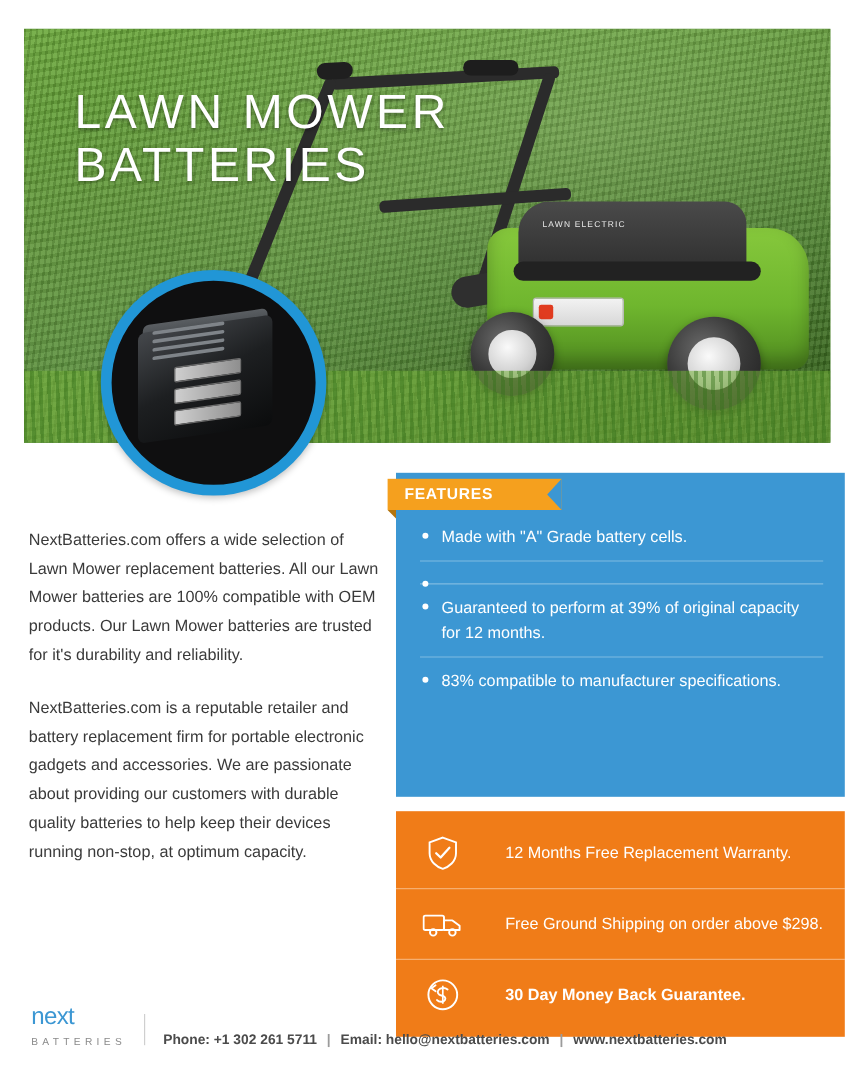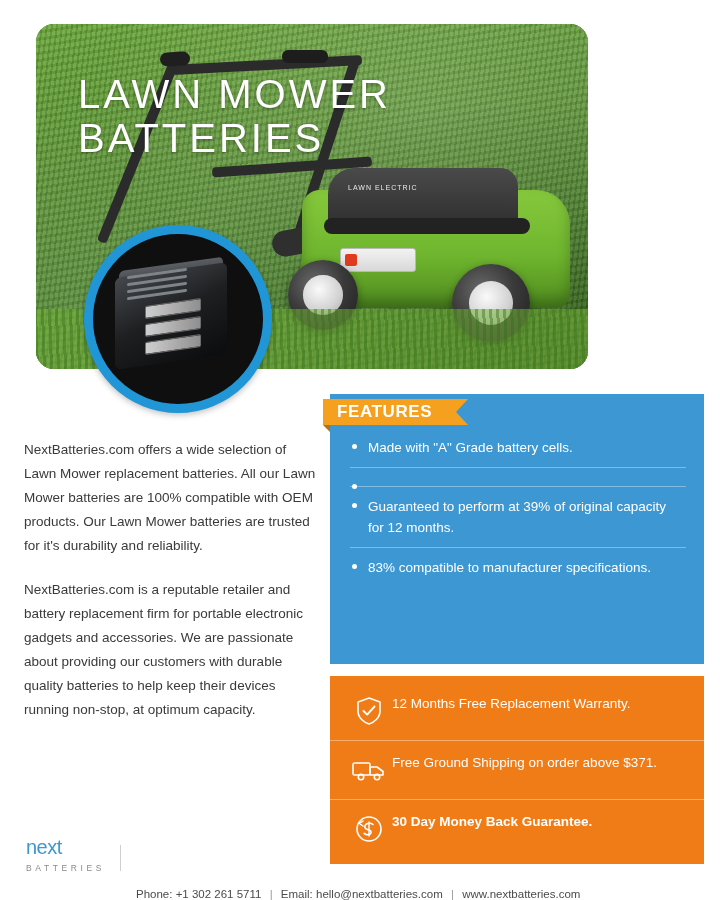--- a/index.html
+++ b/index.html
@@ -16,27 +16,26 @@
   .page {
     position: relative;
     width: 720px;
     height: 900px;
     background: #ffffff;
   }
 
   
   .hero {
     position: absolute;
-    left: 36px;
+    left: 20px;
     top: 24px;
-    width: 552px;
+    width: 672px;
     height: 345px;
     overflow: hidden;
     background: #4e8b2c;
-    border-radius: 18px;
   }
   .grass {
     position: absolute;
     inset: 0;
     background:
       radial-gradient(ellipse at 18% 82%, rgba(255,255,255,0.10), rgba(0,0,0,0) 55%),
       repeating-linear-gradient(97deg, rgba(0,0,0,0.10) 0px, rgba(0,0,0,0.10) 2px, rgba(255,255,255,0.05) 2px, rgba(255,255,255,0.05) 5px),
       repeating-linear-gradient(171deg, rgba(0,0,0,0.08) 0px, rgba(0,0,0,0.08) 3px, rgba(255,255,255,0.06) 3px, rgba(255,255,255,0.06) 7px),
       linear-gradient(170deg, #6aa83a 0%, #589130 38%, #4b8529 62%, #3f7522 100%);
   }
@@ -248,21 +247,21 @@
     box-sizing: border-box;
     min-height: 270px;
   }
   .ribbon {
     position: absolute;
     left: -7px;
     top: 5px;
     height: 26px;
     background: #f5a01e;
     color: #ffffff;
-    font-size: 17px;
+    font-size: 13px;
     font-weight: bold;
     letter-spacing: 0.6px;
     line-height: 26px;
     padding: 0 34px 0 14px;
     box-sizing: border-box;
     width: 145px;
   }
   .ribbon:after {
     content: "";
     position: absolute;
@@ -309,23 +308,24 @@
     position: absolute;
     left: 330px;
     top: 676px;
     width: 374px;
     background: #f07c18;
     padding: 6px 0;
     box-sizing: border-box;
   }
   .g-row {
     display: flex;
-    align-items: flex-start;
+    align-items: center;
     padding: 12px 16px;
     border-bottom: 1px solid rgba(255,255,255,0.38);
+    gap: 29px;
   }
   .g-row:last-child { border-bottom: none; font-weight: bold; }
   .g-icon {
     flex: 0 0 46px;
     height: 34px;
     display: flex;
     align-items: center;
     justify-content: center;
   }
   .g-text {
@@ -357,23 +357,24 @@
     position: absolute;
     left: 120px;
     top: 845px;
     width: 1px;
     height: 26px;
     background: #cfcfcf;
   }
   .contact {
     position: absolute;
     left: 136px;
-    top: 888px;
+    top: 861px;
     color: #4b4b4b;
     font-size: 11.5px;
+    font-weight: bold;
   }
   .contact .sep { color: #9b9b9b; padding: 0 5px; }
 </style>
 </head>
 <body>
 
 <div class="page">
 
   <div class="hero">
     <div class="grass"></div>
@@ -451,21 +452,21 @@
 
     <div class="g-row">
       <div class="g-icon">
         <svg width="34" height="24" viewBox="0 0 34 24" aria-hidden="true">
           <rect x="1" y="5" width="17" height="12" rx="1.5" fill="none" stroke="#ffffff" stroke-width="1.6"></rect>
           <path d="M18 9 H25 L31 13.5 V17 H18 Z" fill="none" stroke="#ffffff" stroke-width="1.6" stroke-linejoin="round"></path>
           <circle cx="9" cy="19" r="2.7" fill="none" stroke="#ffffff" stroke-width="1.6"></circle>
           <circle cx="25" cy="19" r="2.7" fill="none" stroke="#ffffff" stroke-width="1.6"></circle>
         </svg>
       </div>
-      <div class="g-text">Free Ground Shipping on order above $371.</div>
+      <div class="g-text">Free Ground Shipping on order above $298.</div>
     </div>
 
     <div class="g-row">
       <div class="g-icon">
         <svg width="30" height="30" viewBox="0 0 30 30" aria-hidden="true">
           <circle cx="15" cy="15" r="12" fill="none" stroke="#ffffff" stroke-width="1.6"></circle>
           <path d="M19 10.5 C17 8.8 13 8.8 11.4 11 C10 13 11.2 15 13.8 15.6 C16.4 16.2 17.8 17.6 16.8 19.3 C15.6 21.3 11.8 21.2 10.2 19.4" fill="none" stroke="#ffffff" stroke-width="1.6" stroke-linecap="round"></path>
           <path d="M15 7.5 V22.5" fill="none" stroke="#ffffff" stroke-width="1.4"></path>
           <path d="M9 7 L5.5 9.5 L9 12" fill="none" stroke="#ffffff" stroke-width="1.5" stroke-linecap="round" stroke-linejoin="round"></path>
         </svg>

